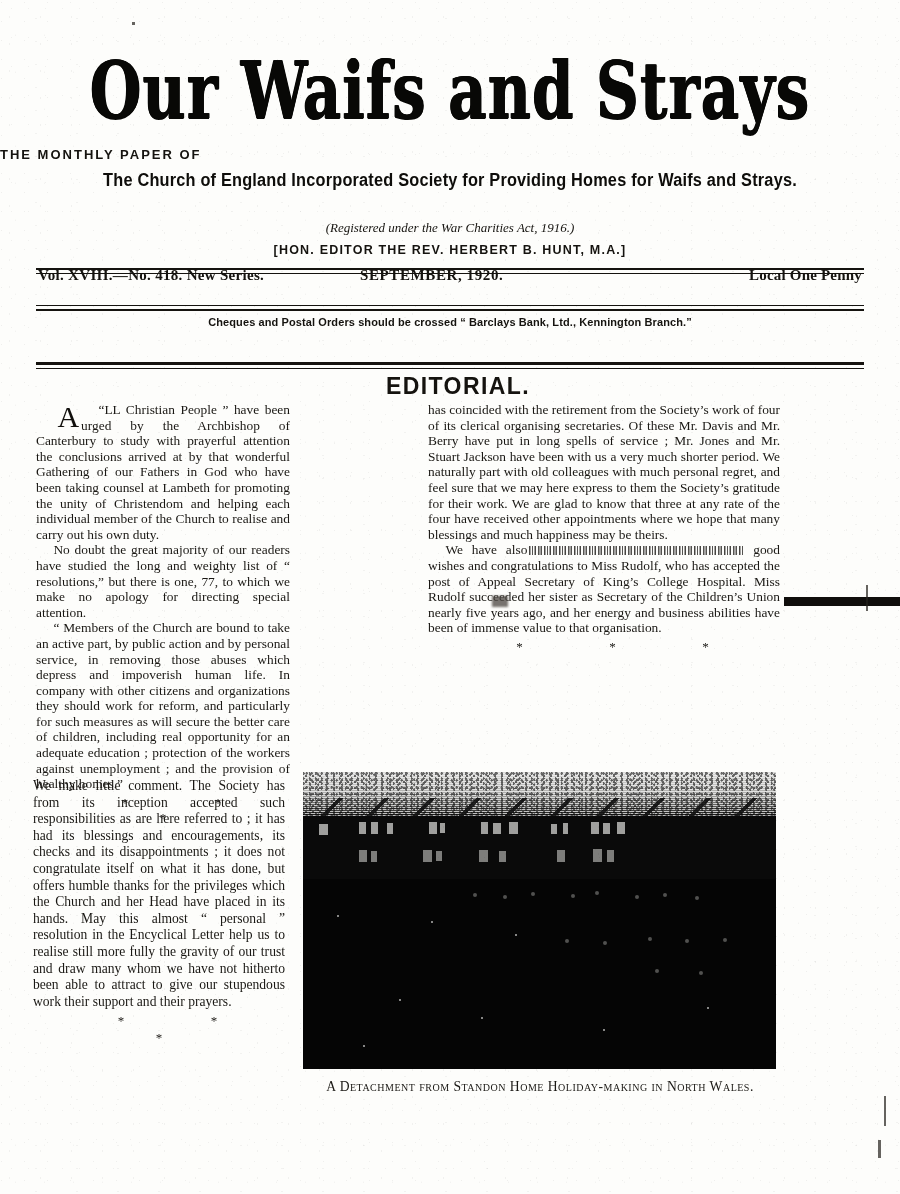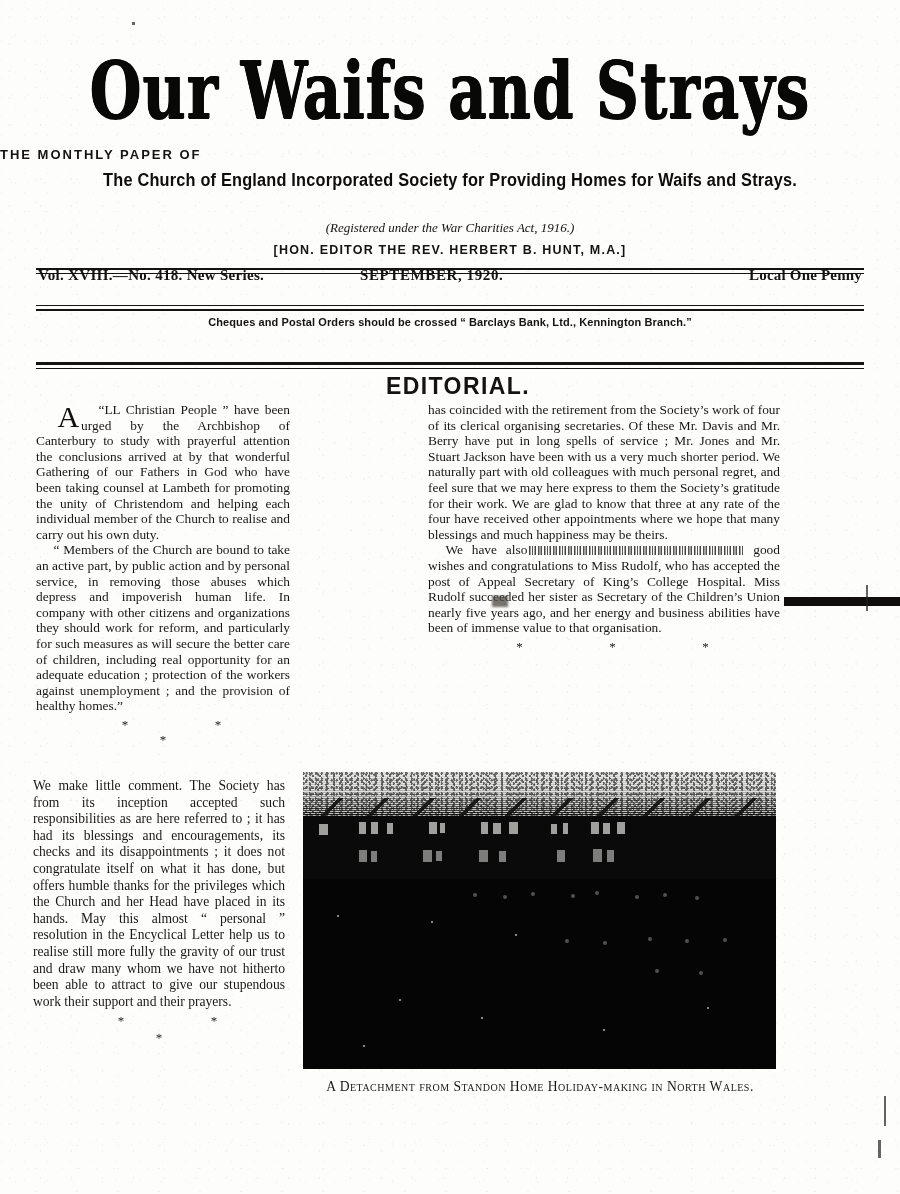--- a/index.html
+++ b/index.html
@@ -353,20 +353,21 @@
 
   <div class="rule thick" style="left:36px; right:36px; top:362px;"></div>
   <div class="rule thin" style="left:36px; right:36px; top:368px;"></div>
 
   <div class="ed-title">EDITORIAL.</div>
 
   <div class="col" id="col-left-top">
     <p class="dropcap-para">
       <span class="dropcap">A</span><span>“</span><span>LL Christian People ” have been urged by the Archbishop of Canterbury to study with prayerful attention the conclusions arrived at by that wonderful Gathering of our Fathers in God who have been taking counsel at Lambeth for promoting the unity of Christendom and helping each individual member of the Church to realise and carry out his own duty.</span>
     </p>
+    <p><span>No doubt the great majority of our readers have studied the long and weighty list of “ resolutions,” but there is one, 77, to which we make no apology for directing special attention.</span></p>
     <p><span>“ Members of the Church are bound to take an active part, by public action and by personal service, in removing those abuses which depress and impoverish human life.  In company with other citizens and organizations they should work for reform, and particularly for such measures as will secure the better care of children, including real opportunity for an adequate education ; protection of the workers against unemployment ; and the provision of healthy homes.”</span></p>
     <p class="stars">*    *    *</p>
   </div>
 
   <div class="col" id="col-right-top">
     <p class="noindent"><span>has coincided with the retirement from the Society’s work of four of its clerical organising secretaries.  Of these Mr. Davis and Mr. Berry have put in long spells of service ; Mr. Jones and Mr. Stuart Jackson have been with us a very much shorter period.  We naturally part with old colleagues with much personal regret, and feel sure that we may here express to them the Society’s gratitude for their work.  We are glad to know that three at any rate of the four have received other appointments where we hope that many blessings and much happiness may be theirs.</span></p>
     <p>
       <span>We have also</span><span class="smudge" title="[illegible — scan damage]"></span>
       <span>good wishes and congratulations to Miss Rudolf, who has accepted the post of Appeal Secretary of King’s College Hospital.  Miss Rudolf succeeded her sister as Secretary of the Children’s Union nearly five years ago, and her energy and business abilities have been of immense value to that organisation.</span>
     </p>

